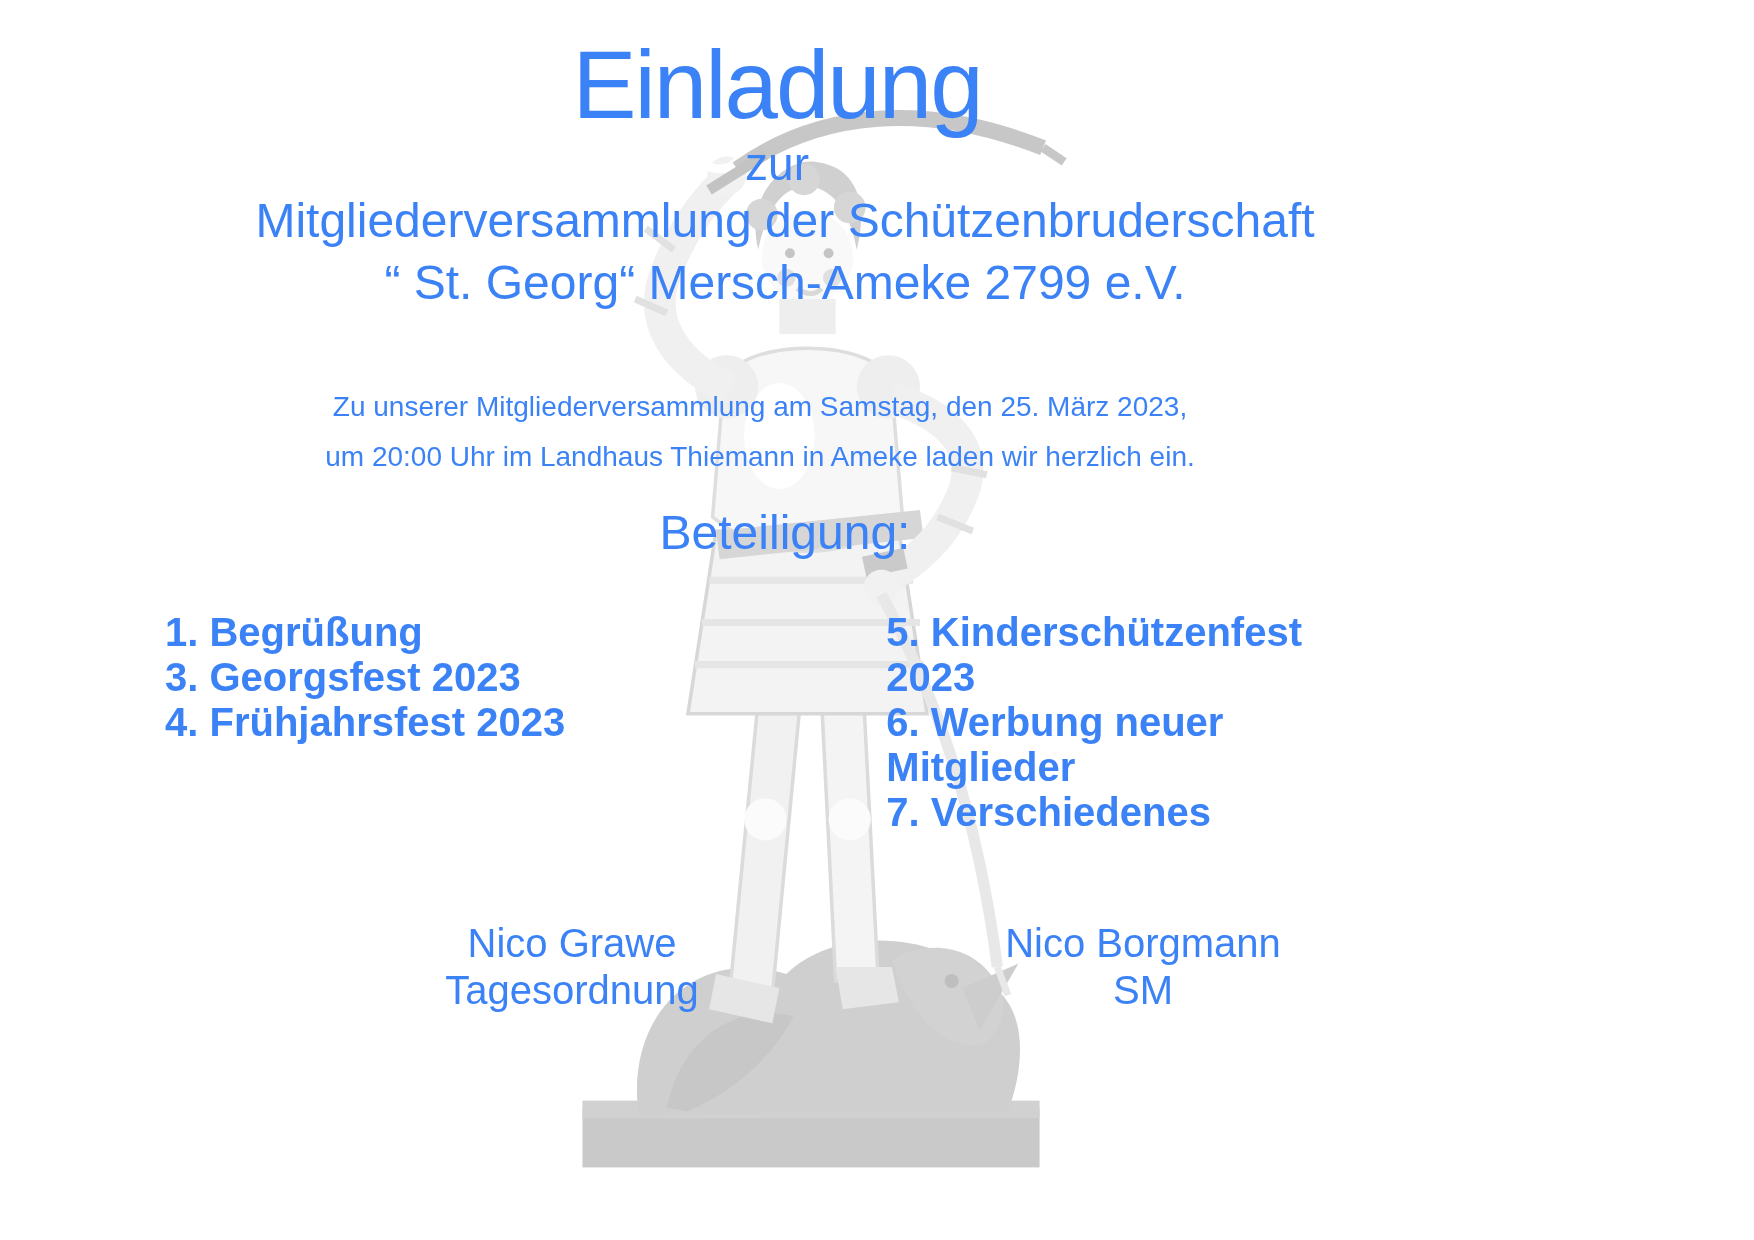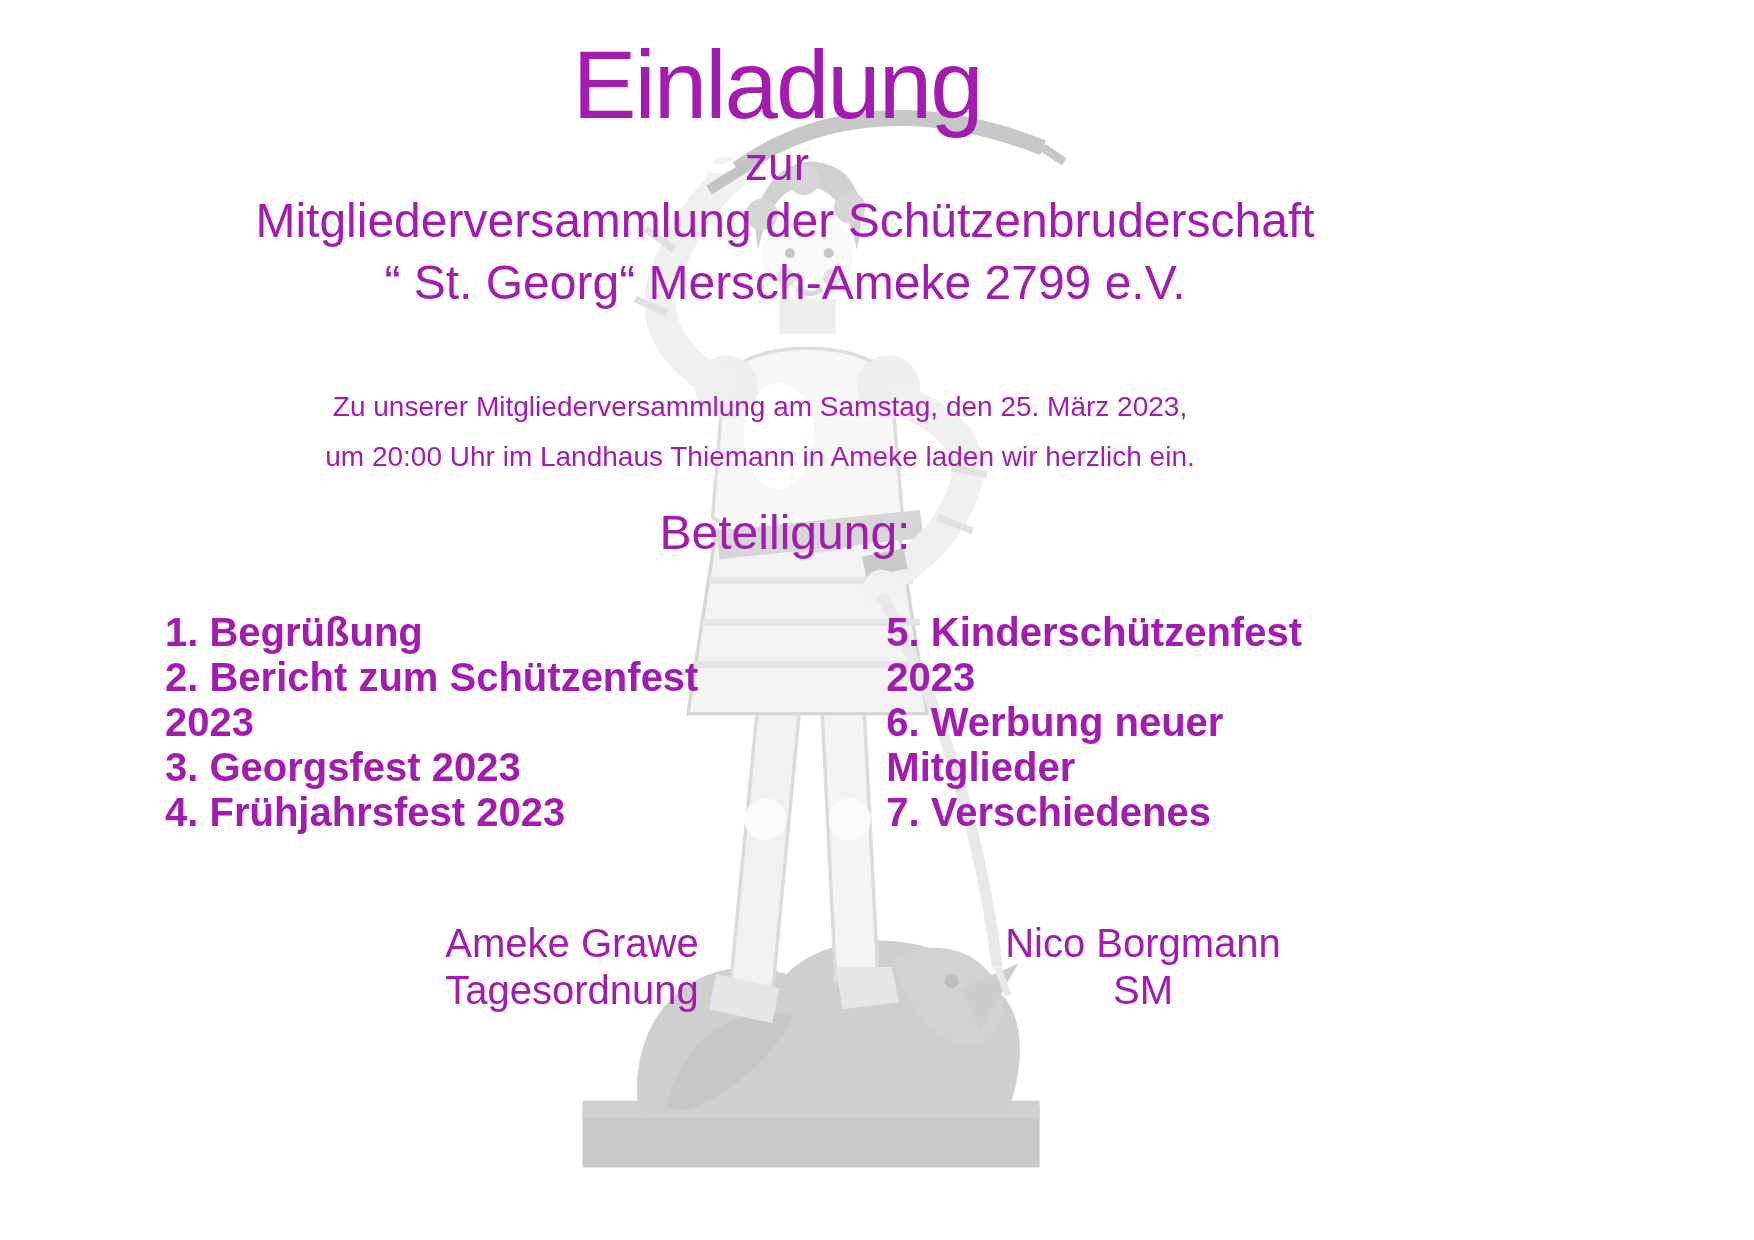--- a/index.html
+++ b/index.html
@@ -3,21 +3,21 @@
 <meta charset="utf-8">
 <style>
   html, body { margin: 0; padding: 0; background: #ffffff; }
   .page {
     position: relative;
     width: 1396px;
     height: 1240px;
     background: #ffffff;
     overflow: hidden;
     font-family: "Liberation Sans", "DejaVu Sans", sans-serif;
-    color: #a21caf;
+    color: #3b82f6;
   }
   .layer { position: absolute; z-index: 1; }
 
   .title {
     top: 30px; left: 0; width: 1554px;
     text-align: center;
     font-size: 96px; line-height: 110px;
     letter-spacing: -2px;
   }
   .zur {
@@ -167,34 +167,33 @@
   <div class="layer intro">
     <div>Zu unserer Mitgliederversammlung am Samstag, den 25. März 2023,</div>
     <div>um 20:00 Uhr im Landhaus Thiemann in Ameke laden wir herzlich ein.</div>
   </div>
 
   <div class="layer agenda-heading">Beteiligung:</div>
 
   <div class="layer agenda">
     <div class="agenda-col">
       <div class="agenda-item">1. Begrüßung</div>
-      <div class="agenda-item">2. Bericht zum Schützenfest 2023</div>
       <div class="agenda-item">3. Georgsfest 2023</div>
       <div class="agenda-item">4. Frühjahrsfest 2023</div>
     </div>
     <div class="agenda-col right">
       <div class="agenda-item">5. Kinderschützenfest 2023</div>
       <div class="agenda-item">6. Werbung neuer Mitglieder</div>
       <div class="agenda-item">7. Verschiedenes</div>
     </div>
   </div>
 
 
   <div class="layer sig sig-left">
-    <div>Ameke Grawe</div>
+    <div>Nico Grawe</div>
     <div>Tagesordnung</div>
   </div>
 
   <div class="layer sig sig-right">
     <div>Nico Borgmann</div>
     <div>SM</div>
   </div>
 
 </div>
 

